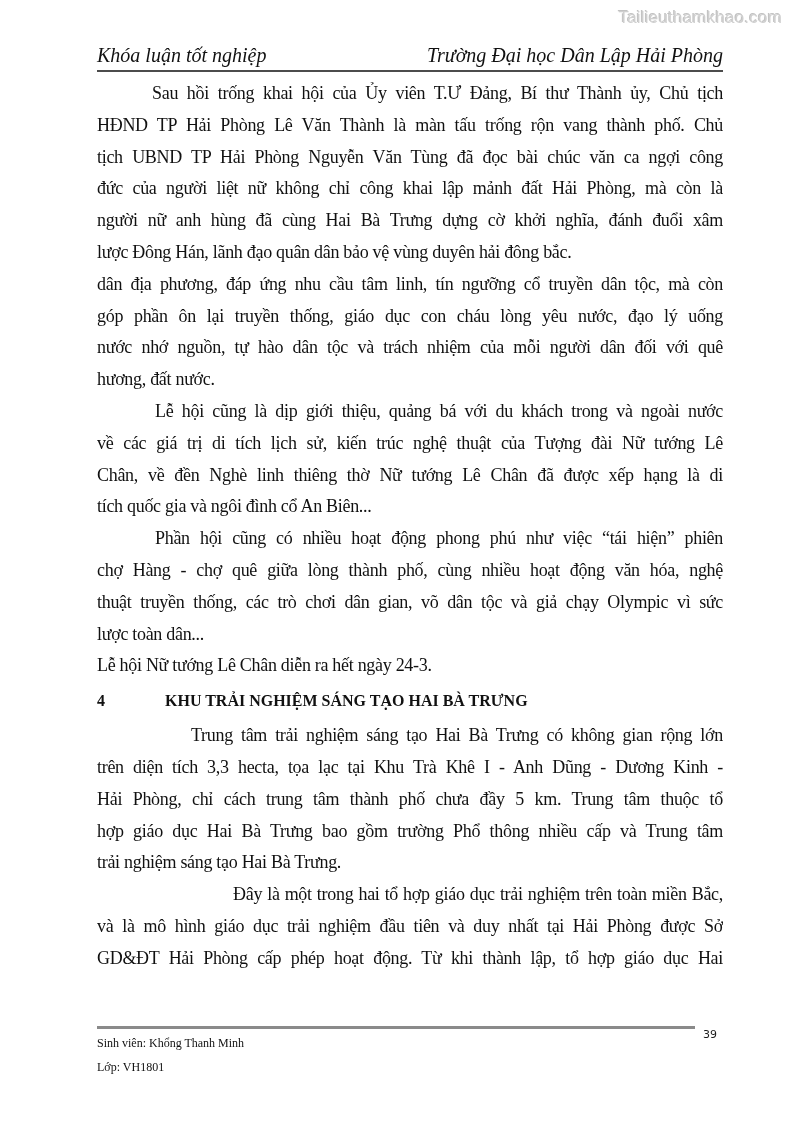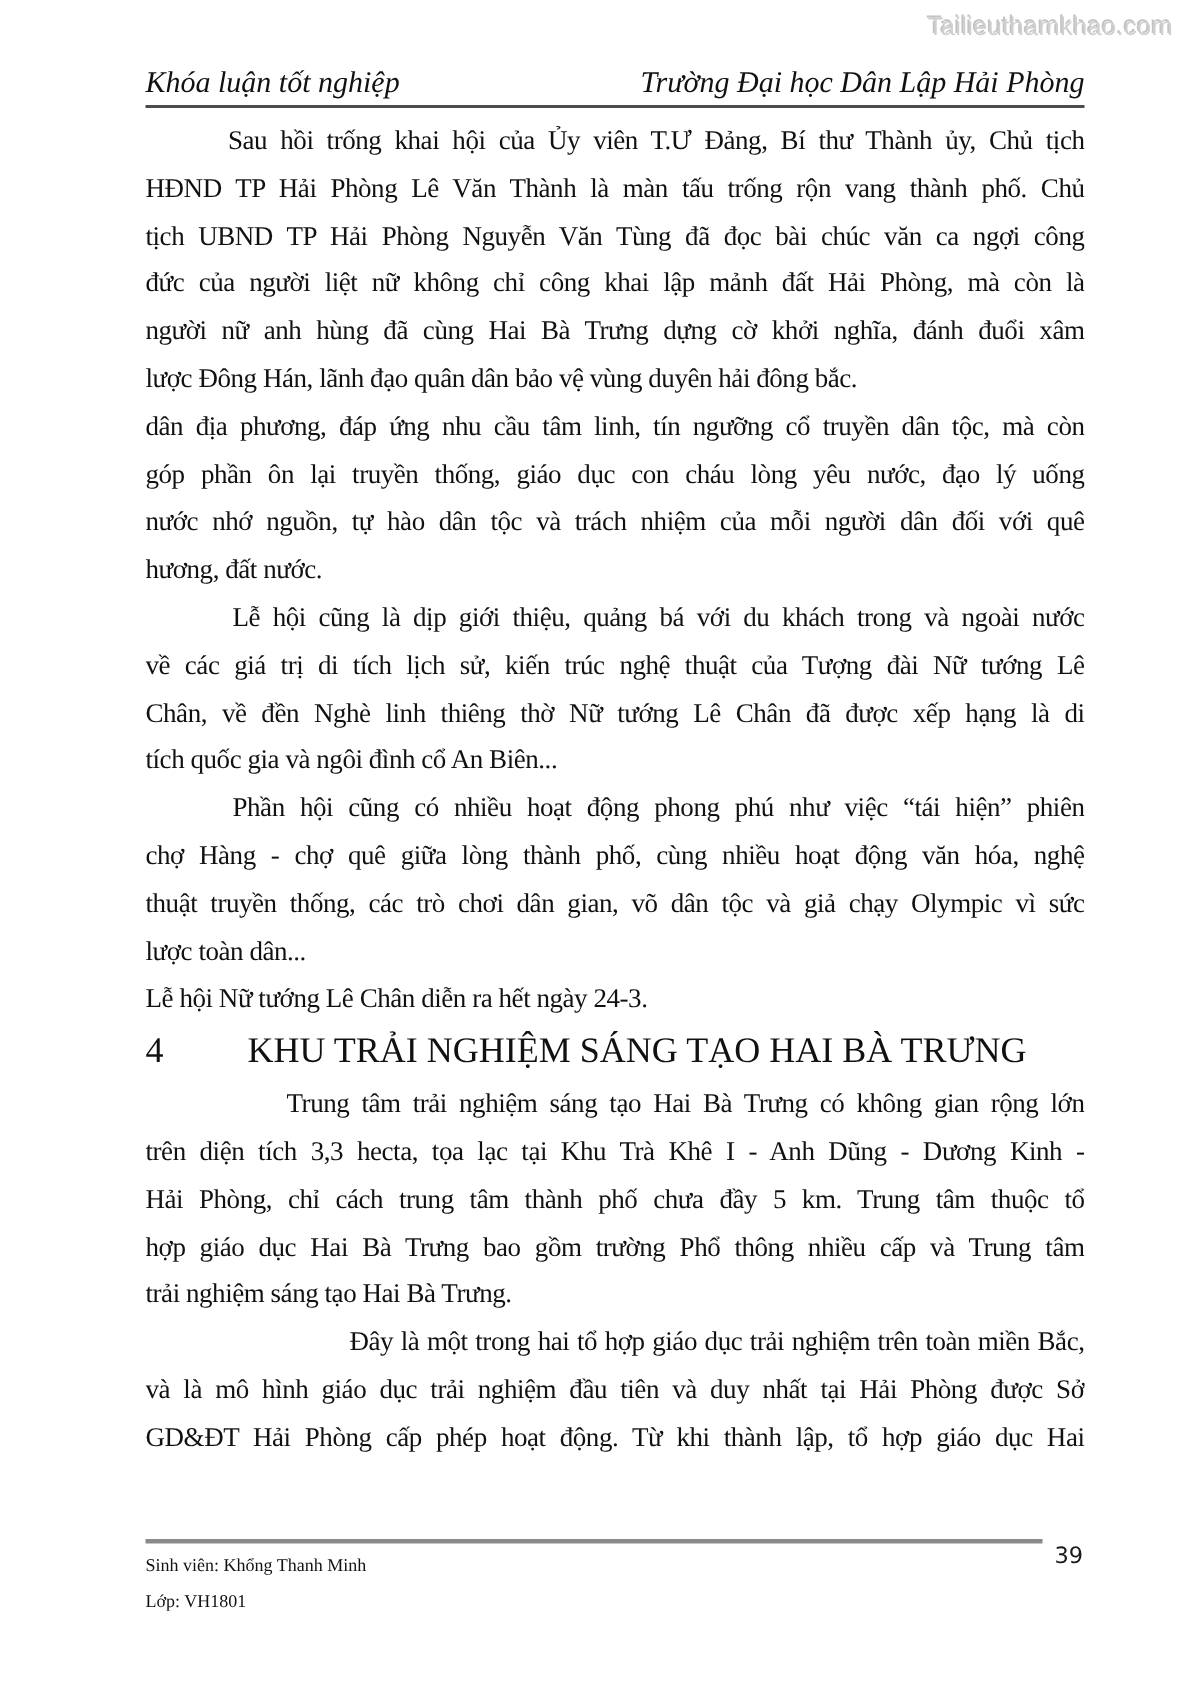--- a/index.html
+++ b/index.html
@@ -54,22 +54,22 @@
     overflow: hidden;
     white-space: normal;
   }
   .just {
     text-align: justify;
     text-align-last: justify;
   }
   .heading {
     line-height: 38px;
     height: 38px;
-    font-weight: normal;
-    font-size: 24px;
+    font-weight: bold;
+    font-size: 16px;
     letter-spacing: 0;
     overflow: hidden;
   }
   .hnum { display: inline-block; width: 68px; }
 
   
   .footer-rule {
     position: absolute;
     left: 97px;
     top: 1026px;
@@ -81,21 +81,21 @@
     left: 97px;
     top: 1031px;
     font-size: 12px;
     line-height: 24px;
   }
   .page-number {
     position: absolute;
     left: 703px;
     top: 1028px;
     font-family: "DejaVu Sans", "Liberation Sans", sans-serif;
-    font-size: 15px;
+    font-size: 11px;
     color: #1a1a1a;
   }
 </style>
 </head>
 <body>
 
 <div class="watermark">Tailieuthamkhao.com</div>
 
 <div class="page-header">
   <span>Khóa luận tốt nghiệp</span>

